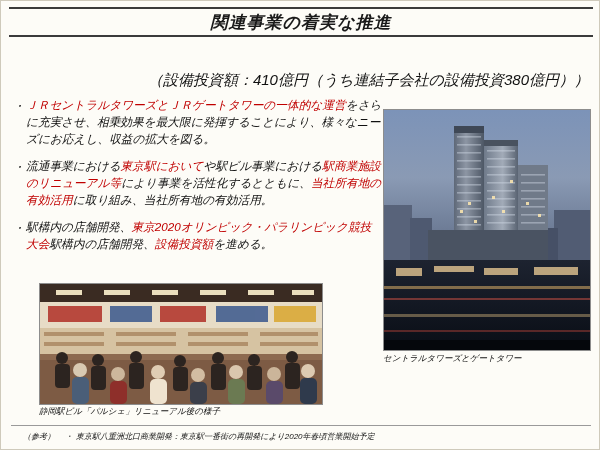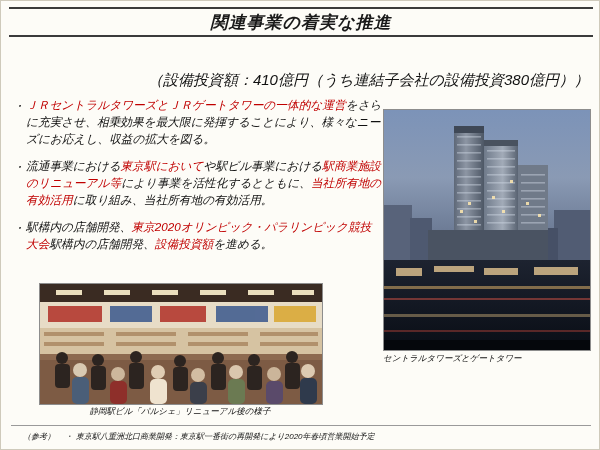--- a/index.html
+++ b/index.html
@@ -114,21 +114,21 @@
     height: 120px;
     border: 1px solid #8d8d8d;
     overflow: hidden;
     background: #3a2b24;
   }
   .cap-left {
     position: absolute;
     left: 38px;
     top: 405px;
     width: 282px;
-    text-align: center;
+    text-align: left;
     font-size: 8.5px;
     color: #111;
   }
   
   .footrule {
     position: absolute;
     left: 10px;
     top: 424px;
     width: 580px;
     border-top: 1px solid #9a9a9a;

